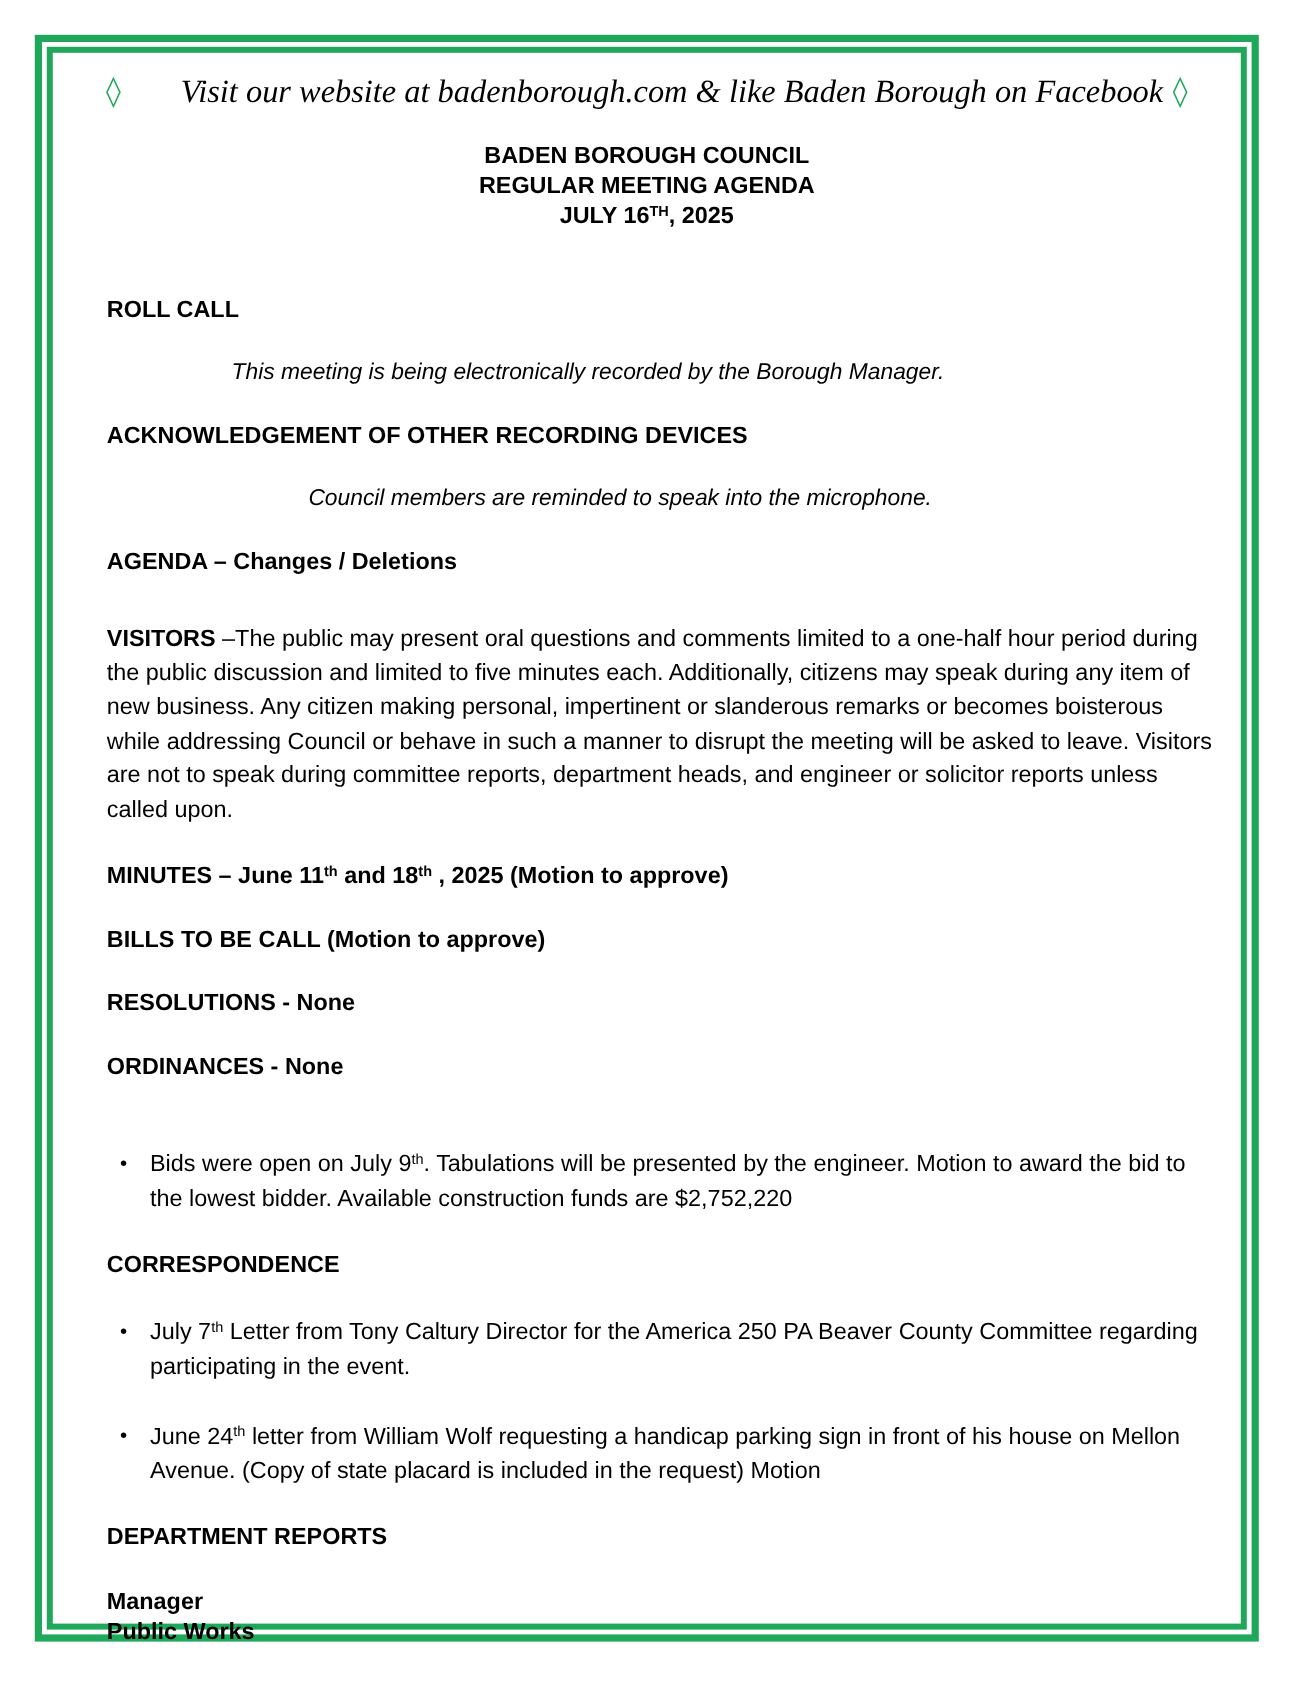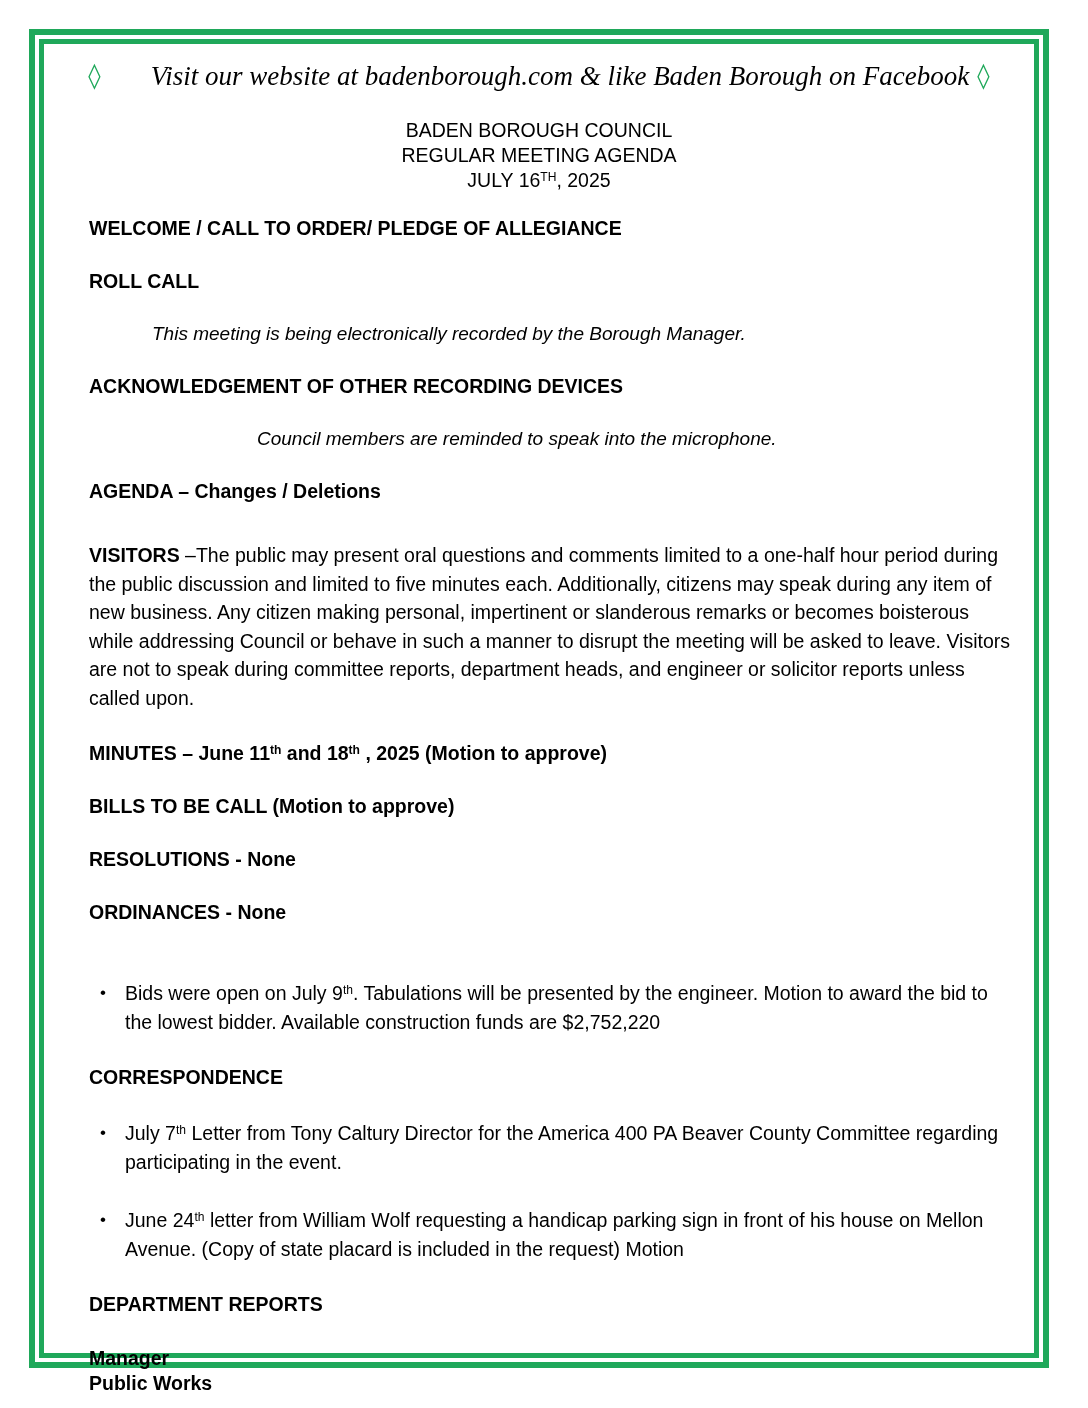--- a/index.html
+++ b/index.html
@@ -69,21 +69,21 @@
     font-style: normal;
     font-size: 25px;
     font-family: "DejaVu Sans", sans-serif;
     vertical-align: 1px;
   }
   .banner-text { padding: 0 8px; margin-left: 42px; }
 
   
   .title-block {
     text-align: center;
-    font-weight: normal;
+    font-weight: bold;
     font-size: 19.5px;
     line-height: 25px;
     margin-top: 26px;
   }
   .title-block .ln { white-space: nowrap; }
   sup {
     font-size: 0.62em;
     vertical-align: 0.52em;
     line-height: 0;
   }
@@ -104,21 +104,21 @@
   .head-line .reg { font-weight: bold; }
   .head-line .ital-bold { font-style: italic; }
 
   .gap-sm { height: 25px; }
   .gap-md { height: 30px; }
   .gap-lg { height: 38px; }
 
   .italic-note {
     font-style: italic;
     font-size: 19px;
-    margin-left: 63px;
+    margin-left: 104px;
   }
   .italic-note.second { margin-left: 168px; }
 
   .para {
     font-size: 19.5px;
     line-height: 28.5px;
     text-align: left;
   }
   .para .lead { font-weight: bold; }
 
@@ -159,21 +159,20 @@
     </div>
 
     <div class="title-block">
       <div class="ln">BADEN BOROUGH COUNCIL</div>
       <div class="ln">REGULAR MEETING AGENDA</div>
       <div class="ln"><span>JULY 16</span><sup>TH</sup><span>, 2025</span></div>
     </div>
 
     <div class="body-area">
 
-      <div class="head-line">WELCOME / CALL TO ORDER/ PLEDGE OF ALLEGIANCE</div>
       <div class="gap-md"></div>
 
       <div class="head-line">ROLL CALL</div>
       <div class="gap-md"></div>
 
       <div class="italic-note">This meeting is being electronically recorded by the Borough Manager.</div>
       <div class="gap-md"></div>
 
       <div class="head-line">ACKNOWLEDGEMENT OF OTHER RECORDING DEVICES</div>
       <div class="gap-md"></div>
@@ -205,21 +204,21 @@
         <div class="bullet-mark">•</div>
         <div class="bullet-text"><span>Bids were open on July 9</span><sup>th</sup><span>.  Tabulations will be presented by the engineer.  Motion to award the bid to the lowest bidder.  Available construction funds are $2,752,220</span></div>
       </div>
       <div class="gap-md"></div>
 
       <div class="head-line">CORRESPONDENCE</div>
       <div class="gap-md"></div>
 
       <div class="bullet-row">
         <div class="bullet-mark">•</div>
-        <div class="bullet-text"><span>July 7</span><sup>th</sup><span> Letter from Tony Caltury Director for the America 400 PA Beaver County Committee regarding participating in the event.</span></div>
+        <div class="bullet-text"><span>July 7</span><sup>th</sup><span> Letter from Tony Caltury Director for the America 250 PA Beaver County Committee regarding participating in the event.</span></div>
       </div>
       <div class="gap-md"></div>
 
       <div class="bullet-row">
         <div class="bullet-mark">•</div>
         <div class="bullet-text"><span>June 24</span><sup>th</sup><span> letter from William Wolf requesting a handicap parking sign in front of his house on Mellon Avenue.  (Copy of state placard is included in the request)  Motion</span></div>
       </div>
       <div class="gap-md"></div>
 
       <div class="head-line">DEPARTMENT REPORTS</div>

